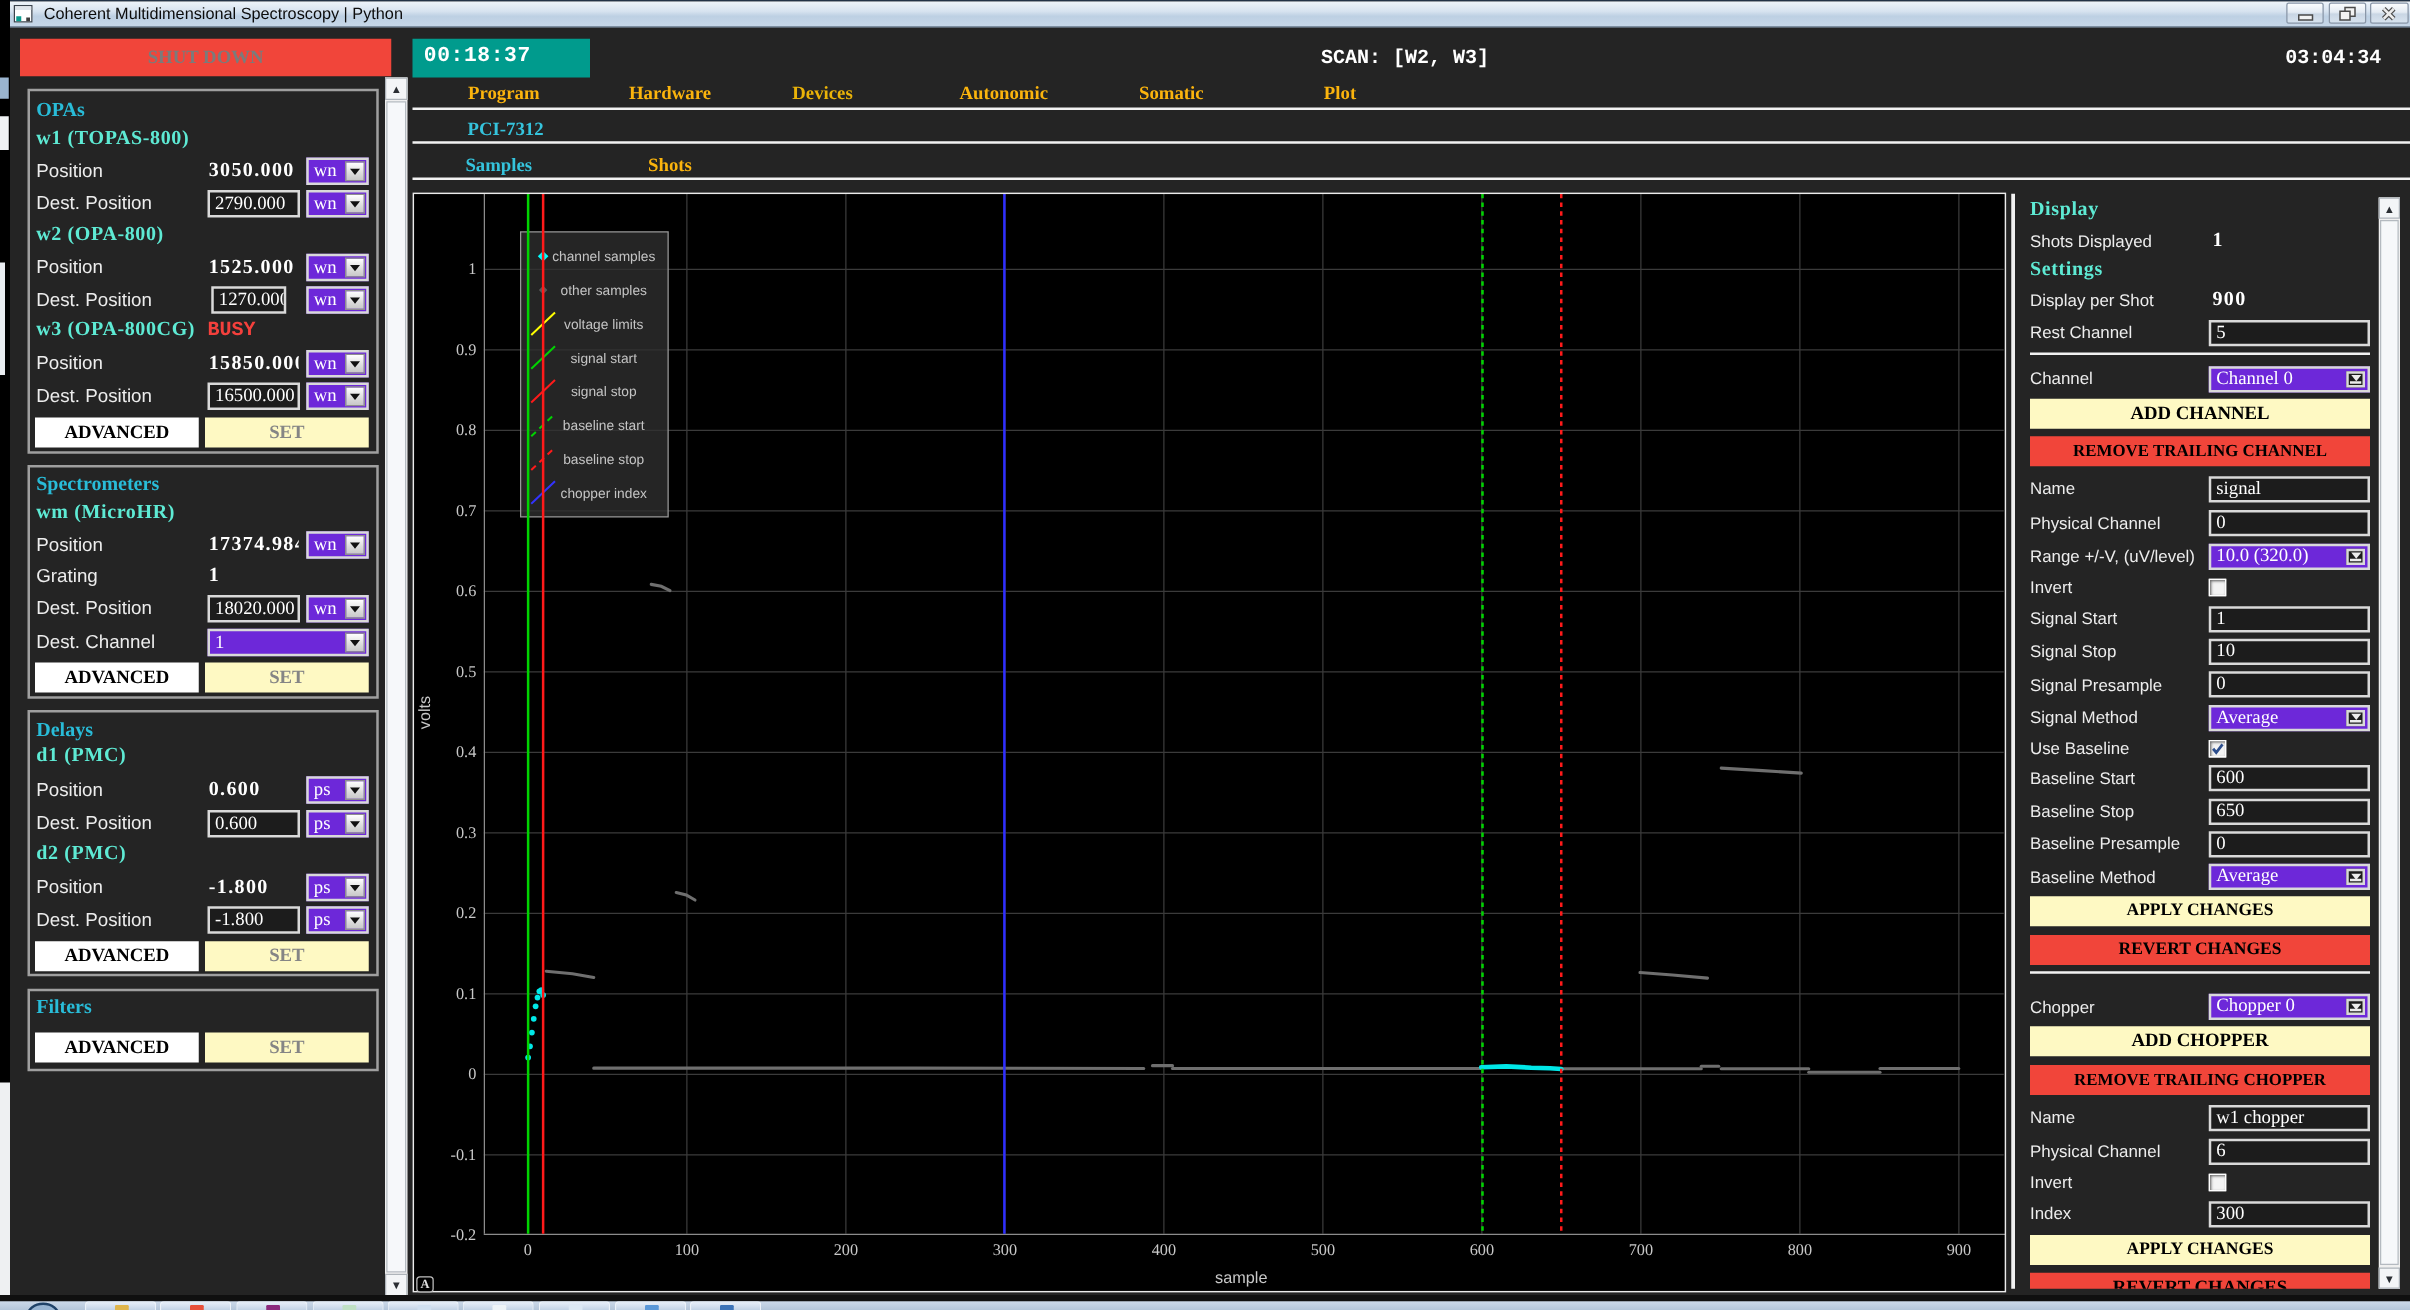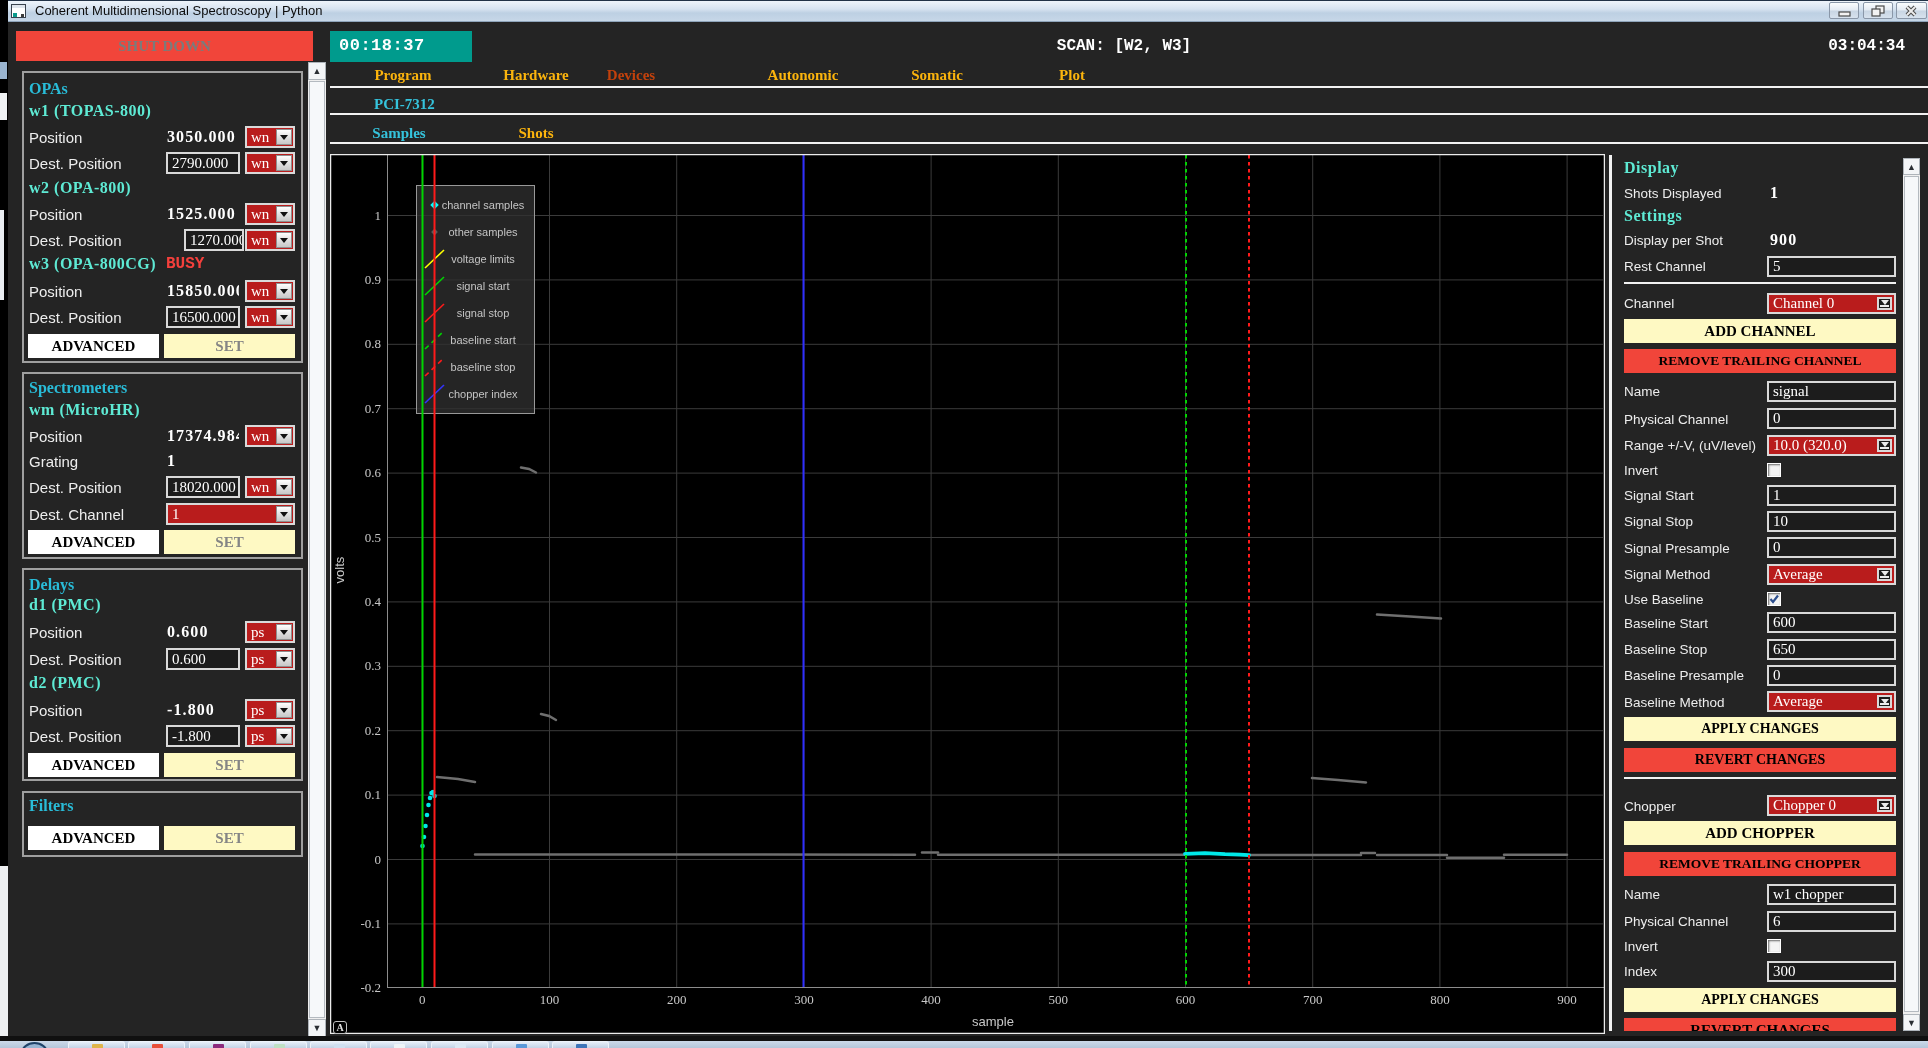--- a/index.html
+++ b/index.html
@@ -18,21 +18,21 @@
 .sec{position:absolute;font:bold 16px "Liberation Serif",serif;color:#29bcd8;white-space:nowrap}
 .val{position:absolute;font:bold 16px "Liberation Serif",serif;color:#ffffff;white-space:nowrap;overflow:hidden;letter-spacing:1.1px}
 .inp{position:absolute;background:#1c1c1c;border:2px solid #d9d9d9;color:#fff;
  font:15px "Liberation Serif",serif;padding-left:4px;overflow:hidden;white-space:nowrap;display:flex;align-items:center}
 .btn{position:absolute;display:flex;align-items:center;justify-content:center;
  font:bold 15px "Liberation Serif",serif;color:#000;white-space:nowrap}
 .yel{background:#ffffff}
 .teal{background:#fef9c3}
 .red{background:#f1453a}
 .gb{position:absolute;border:2px solid #9f9f9f}
-.combo{position:absolute;background:#b91c1c;border:2px solid #d9d9d9;color:#fff;
+.combo{position:absolute;background:#6d28d9;border:2px solid #d9d9d9;color:#fff;
  font:15px "Liberation Serif",serif;display:flex;align-items:center;padding-left:4px}
 .carr{position:absolute;right:1px;top:1px;bottom:1px;width:16px;
  background:linear-gradient(#ffffff,#dcdcdc 60%,#c8c8c8);border:1px solid #8f8f8f;display:flex;align-items:center;justify-content:center}
 .carr:after{content:"";width:0;height:0;border:4px solid transparent;border-top:5px solid #111;margin-top:4px}
 .carr2{position:absolute;right:2px;top:2px;bottom:2px;width:15px;border:2px solid #d9d9d9;
  background:#1c1c1c;display:flex;align-items:center;justify-content:center}
 .carr2:after{content:"";width:0;height:0;border:4px solid transparent;border-top:5px solid #ececec;margin-top:3px}
 .carr2:before{content:"";position:absolute;bottom:1px;left:1px;right:1px;height:2px;background:#ececec}
 .sb{position:absolute;background:#efefef}
 .sbb{position:absolute;background:#f3f5f7;border:1px solid #aeb4ba;display:flex;align-items:center;justify-content:center;
@@ -75,21 +75,21 @@
       </svg>
     </div>
 </div>
 <div class="btn red" style="left:16px;top:31px;width:297px;height:30px;font-size:15px;color:#7b7b7b">SHUT DOWN</div>
 <div class="abs" style="left:330px;top:31px;width:142px;height:31px;background:#009b8d"></div>
 <div class="abs ser" style="left:339px;top:36px;font-weight:bold;font-size:17px;color:#fff;letter-spacing:.5px">00:18:37</div>
 <div class="abs ser" style="left:1124px;top:37px;transform:translateX(-50%);font-weight:bold;font-size:16px;color:#fff">SCAN: [W2, W3]</div>
 <div class="abs ser" style="left:1905px;top:37px;transform:translateX(-100%);font-weight:bold;font-size:16px;color:#fff">03:04:34</div>
 <div class="tab" style="left:403px;top:67px;">Program</div>
 <div class="tab" style="left:536px;top:67px;">Hardware</div>
-<div class="tab" style="left:631px;top:67px;color:#c2410c">Devices</div>
+<div class="tab" style="left:658px;top:67px;color:#eab308">Devices</div>
 <div class="tab" style="left:803px;top:67px;">Autonomic</div>
 <div class="tab" style="left:937px;top:67px;">Somatic</div>
 <div class="tab" style="left:1072px;top:67px;">Plot</div>
 <div class="uline" style="left:330px;top:86px"></div>
 <div class="abs" style="left:374px;top:96px;font:bold 15px 'Liberation Serif',serif;color:#35c3dc">PCI-7312</div>
 <div class="uline" style="left:330px;top:113px"></div>
 <div class="tab" style="left:399px;top:125px;color:#35c3dc">Samples</div>
 <div class="tab" style="left:536px;top:125px;">Shots</div>
 <div class="uline" style="left:330px;top:142px"></div>
 <div class="gb" style="left:22px;top:71px;width:281px;height:292px"></div>
@@ -102,21 +102,21 @@
 <div class="val" style="left:167px;top:137px;transform:translateY(-50%)">3050.000</div>
 <div class="combo" style="left:245px;top:126.0px;width:50px;height:22px">wn<div class="carr"></div></div>
 <div class="lbl" style="left:29px;top:163px;transform:translateY(-50%)">Dest. Position</div>
 <div class="inp" style="left:166px;top:152.0px;width:74px;height:22px">2790.000</div>
 <div class="combo" style="left:245px;top:152.0px;width:50px;height:22px">wn<div class="carr"></div></div>
 <div class="hdr" style="left:29px;top:188px;transform:translateY(-50%)">w2 (OPA-800)</div>
 <div class="lbl" style="left:29px;top:214px;transform:translateY(-50%)">Position</div>
 <div class="val" style="left:167px;top:214px;transform:translateY(-50%)">1525.000</div>
 <div class="combo" style="left:245px;top:203.0px;width:50px;height:22px">wn<div class="carr"></div></div>
 <div class="lbl" style="left:29px;top:240px;transform:translateY(-50%)">Dest. Position</div>
-<div class="inp" style="left:184px;top:229.0px;width:60px;height:22px">1270.000</div>
+<div class="inp" style="left:169px;top:229.0px;width:60px;height:22px">1270.000</div>
 <div class="combo" style="left:245px;top:229.0px;width:50px;height:22px">wn<div class="carr"></div></div>
 <div class="hdr" style="left:29px;top:264px;transform:translateY(-50%)">w3 (OPA-800CG)</div>
 <div class="abs ser" style="left:166px;top:264px;transform:translateY(-50%);font-weight:bold;font-size:16px;color:#f4403c">BUSY</div>
 <div class="lbl" style="left:29px;top:291px;transform:translateY(-50%)">Position</div>
 <div class="val" style="left:167px;top:291px;width:72px;transform:translateY(-50%)">15850.000</div>
 <div class="combo" style="left:245px;top:280.0px;width:50px;height:22px">wn<div class="carr"></div></div>
 <div class="lbl" style="left:29px;top:317px;transform:translateY(-50%)">Dest. Position</div>
 <div class="inp" style="left:166px;top:306.0px;width:74px;height:22px">16500.000</div>
 <div class="combo" style="left:245px;top:306.0px;width:50px;height:22px">wn<div class="carr"></div></div>
 <div class="btn yel" style="left:28px;top:334px;width:131px;height:24px;color:#000">ADVANCED</div>

